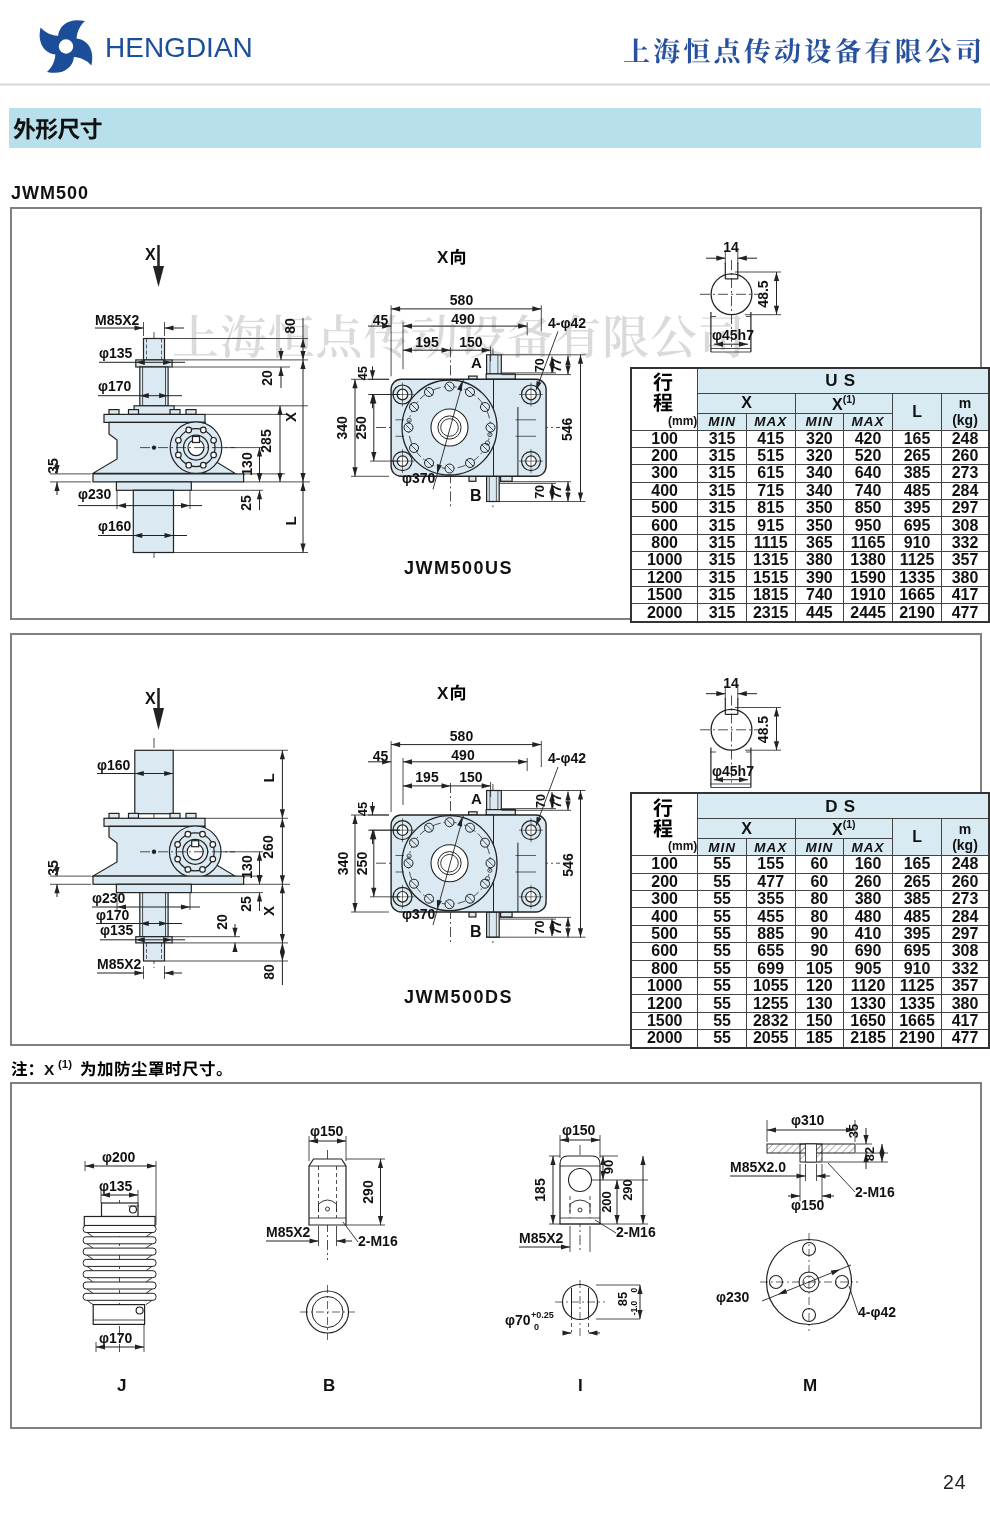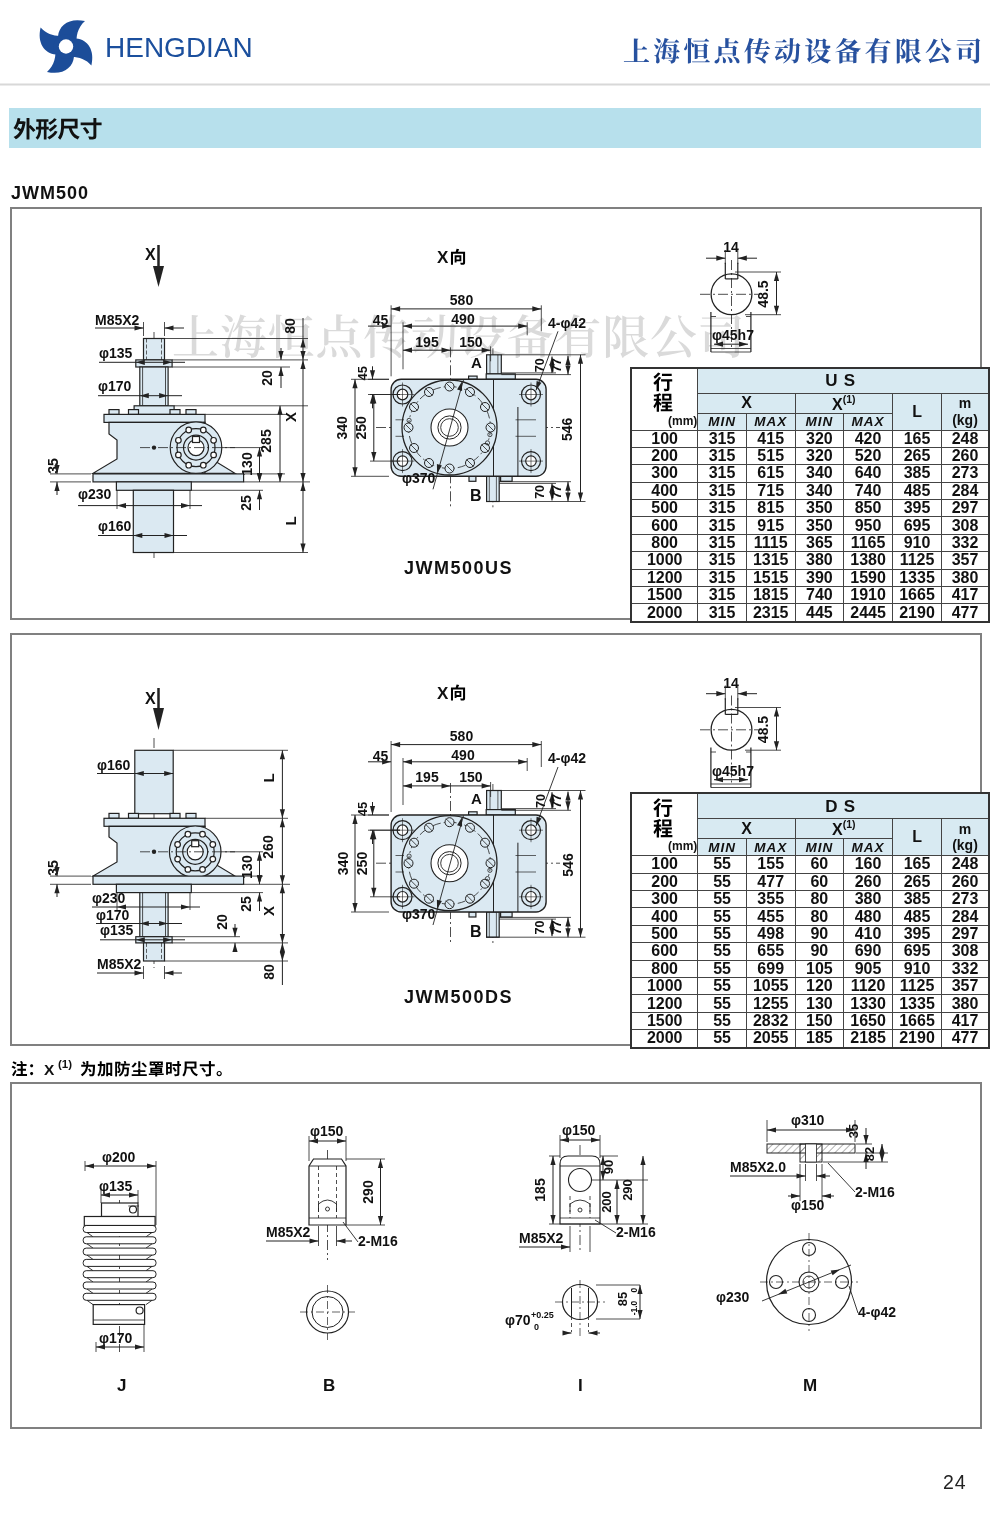--- a/index.html
+++ b/index.html
@@ -219,21 +219,21 @@
         <td>55</td>
         <td>455</td>
         <td>80</td>
         <td>480</td>
         <td>485</td>
         <td>284</td>
       </tr>
       <tr class="dr">
         <td>500</td>
         <td>55</td>
-        <td>498</td>
+        <td>885</td>
         <td>90</td>
         <td>410</td>
         <td>395</td>
         <td>297</td>
       </tr>
       <tr class="dr">
         <td>600</td>
         <td>55</td>
         <td>655</td>
         <td>90</td>

